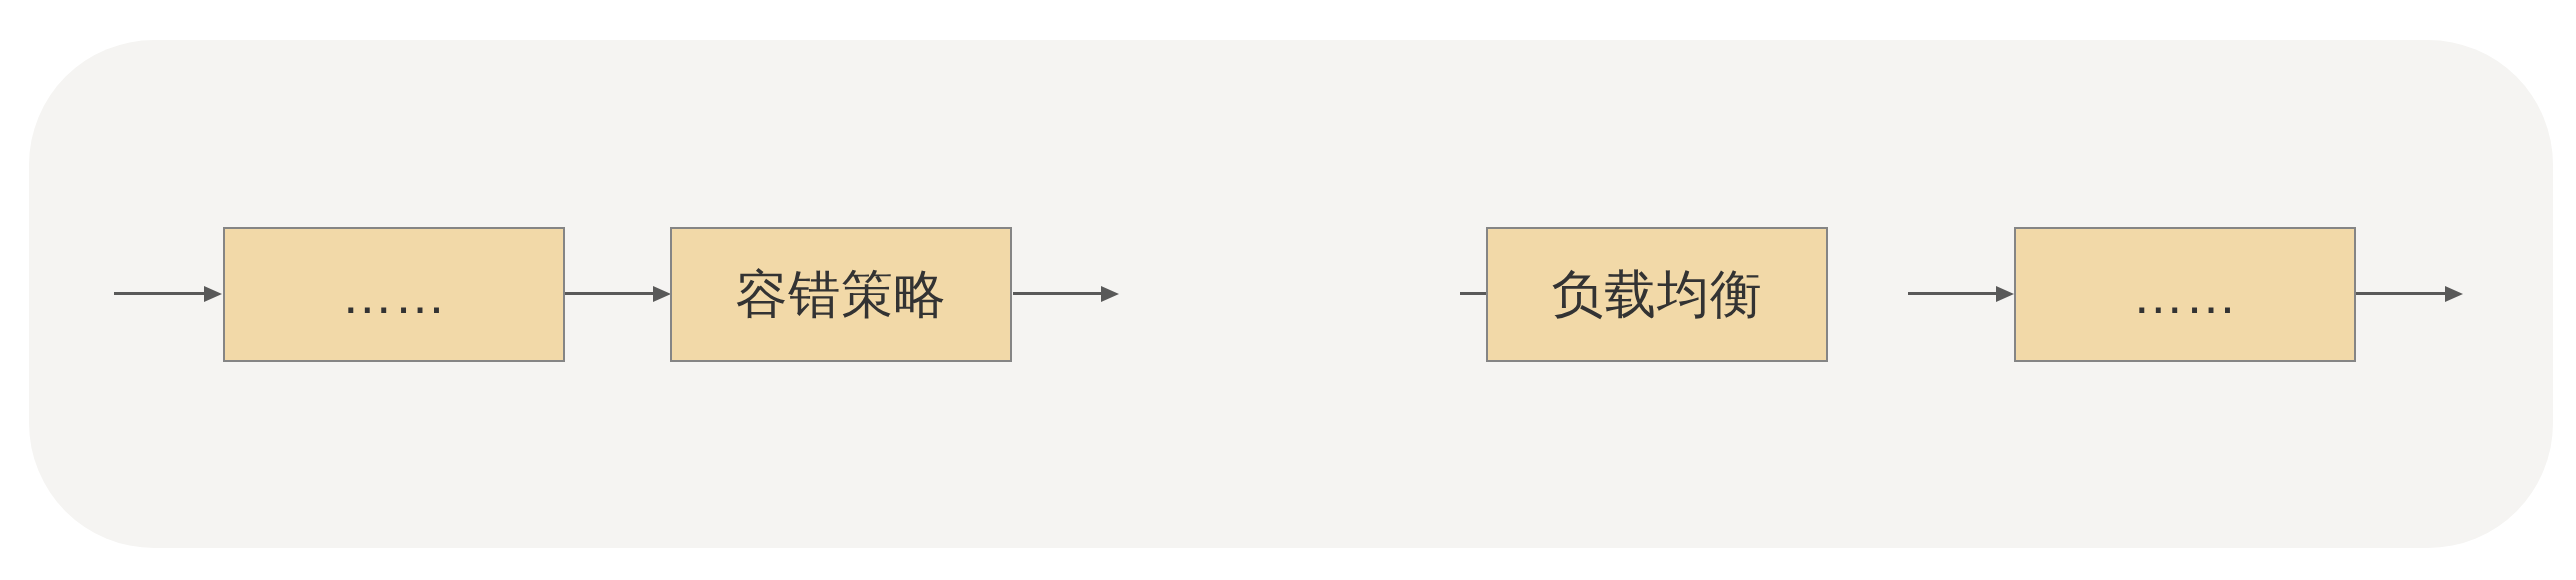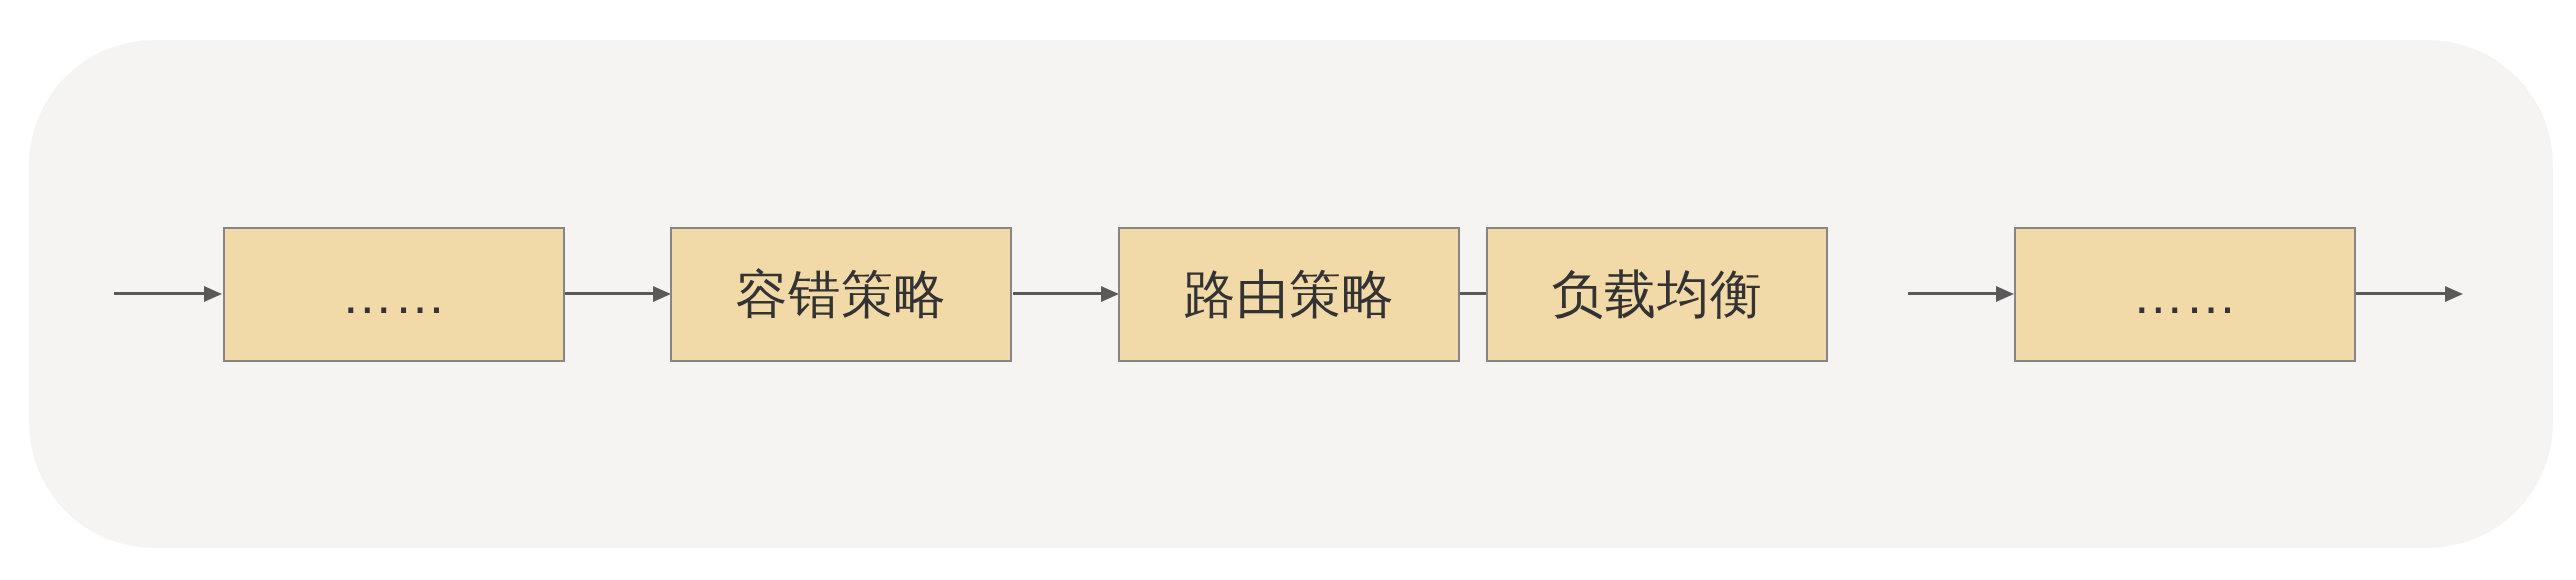--- a/index.html
+++ b/index.html
@@ -80,23 +80,20 @@
   </div>
 
   <div class="arrow arrow-1"></div>
 
   <div class="node node-2">
     <span>容错策略</span>
   </div>
 
   <div class="arrow arrow-2"></div>
 
-  <div class="node node-3">
-    <span>路由策略</span>
-  </div>
 
   <div class="arrow arrow-3"></div>
 
   <div class="node node-4">
     <span>负载均衡</span>
   </div>
 
   <div class="arrow arrow-4"></div>
 
   <div class="node node-5">

